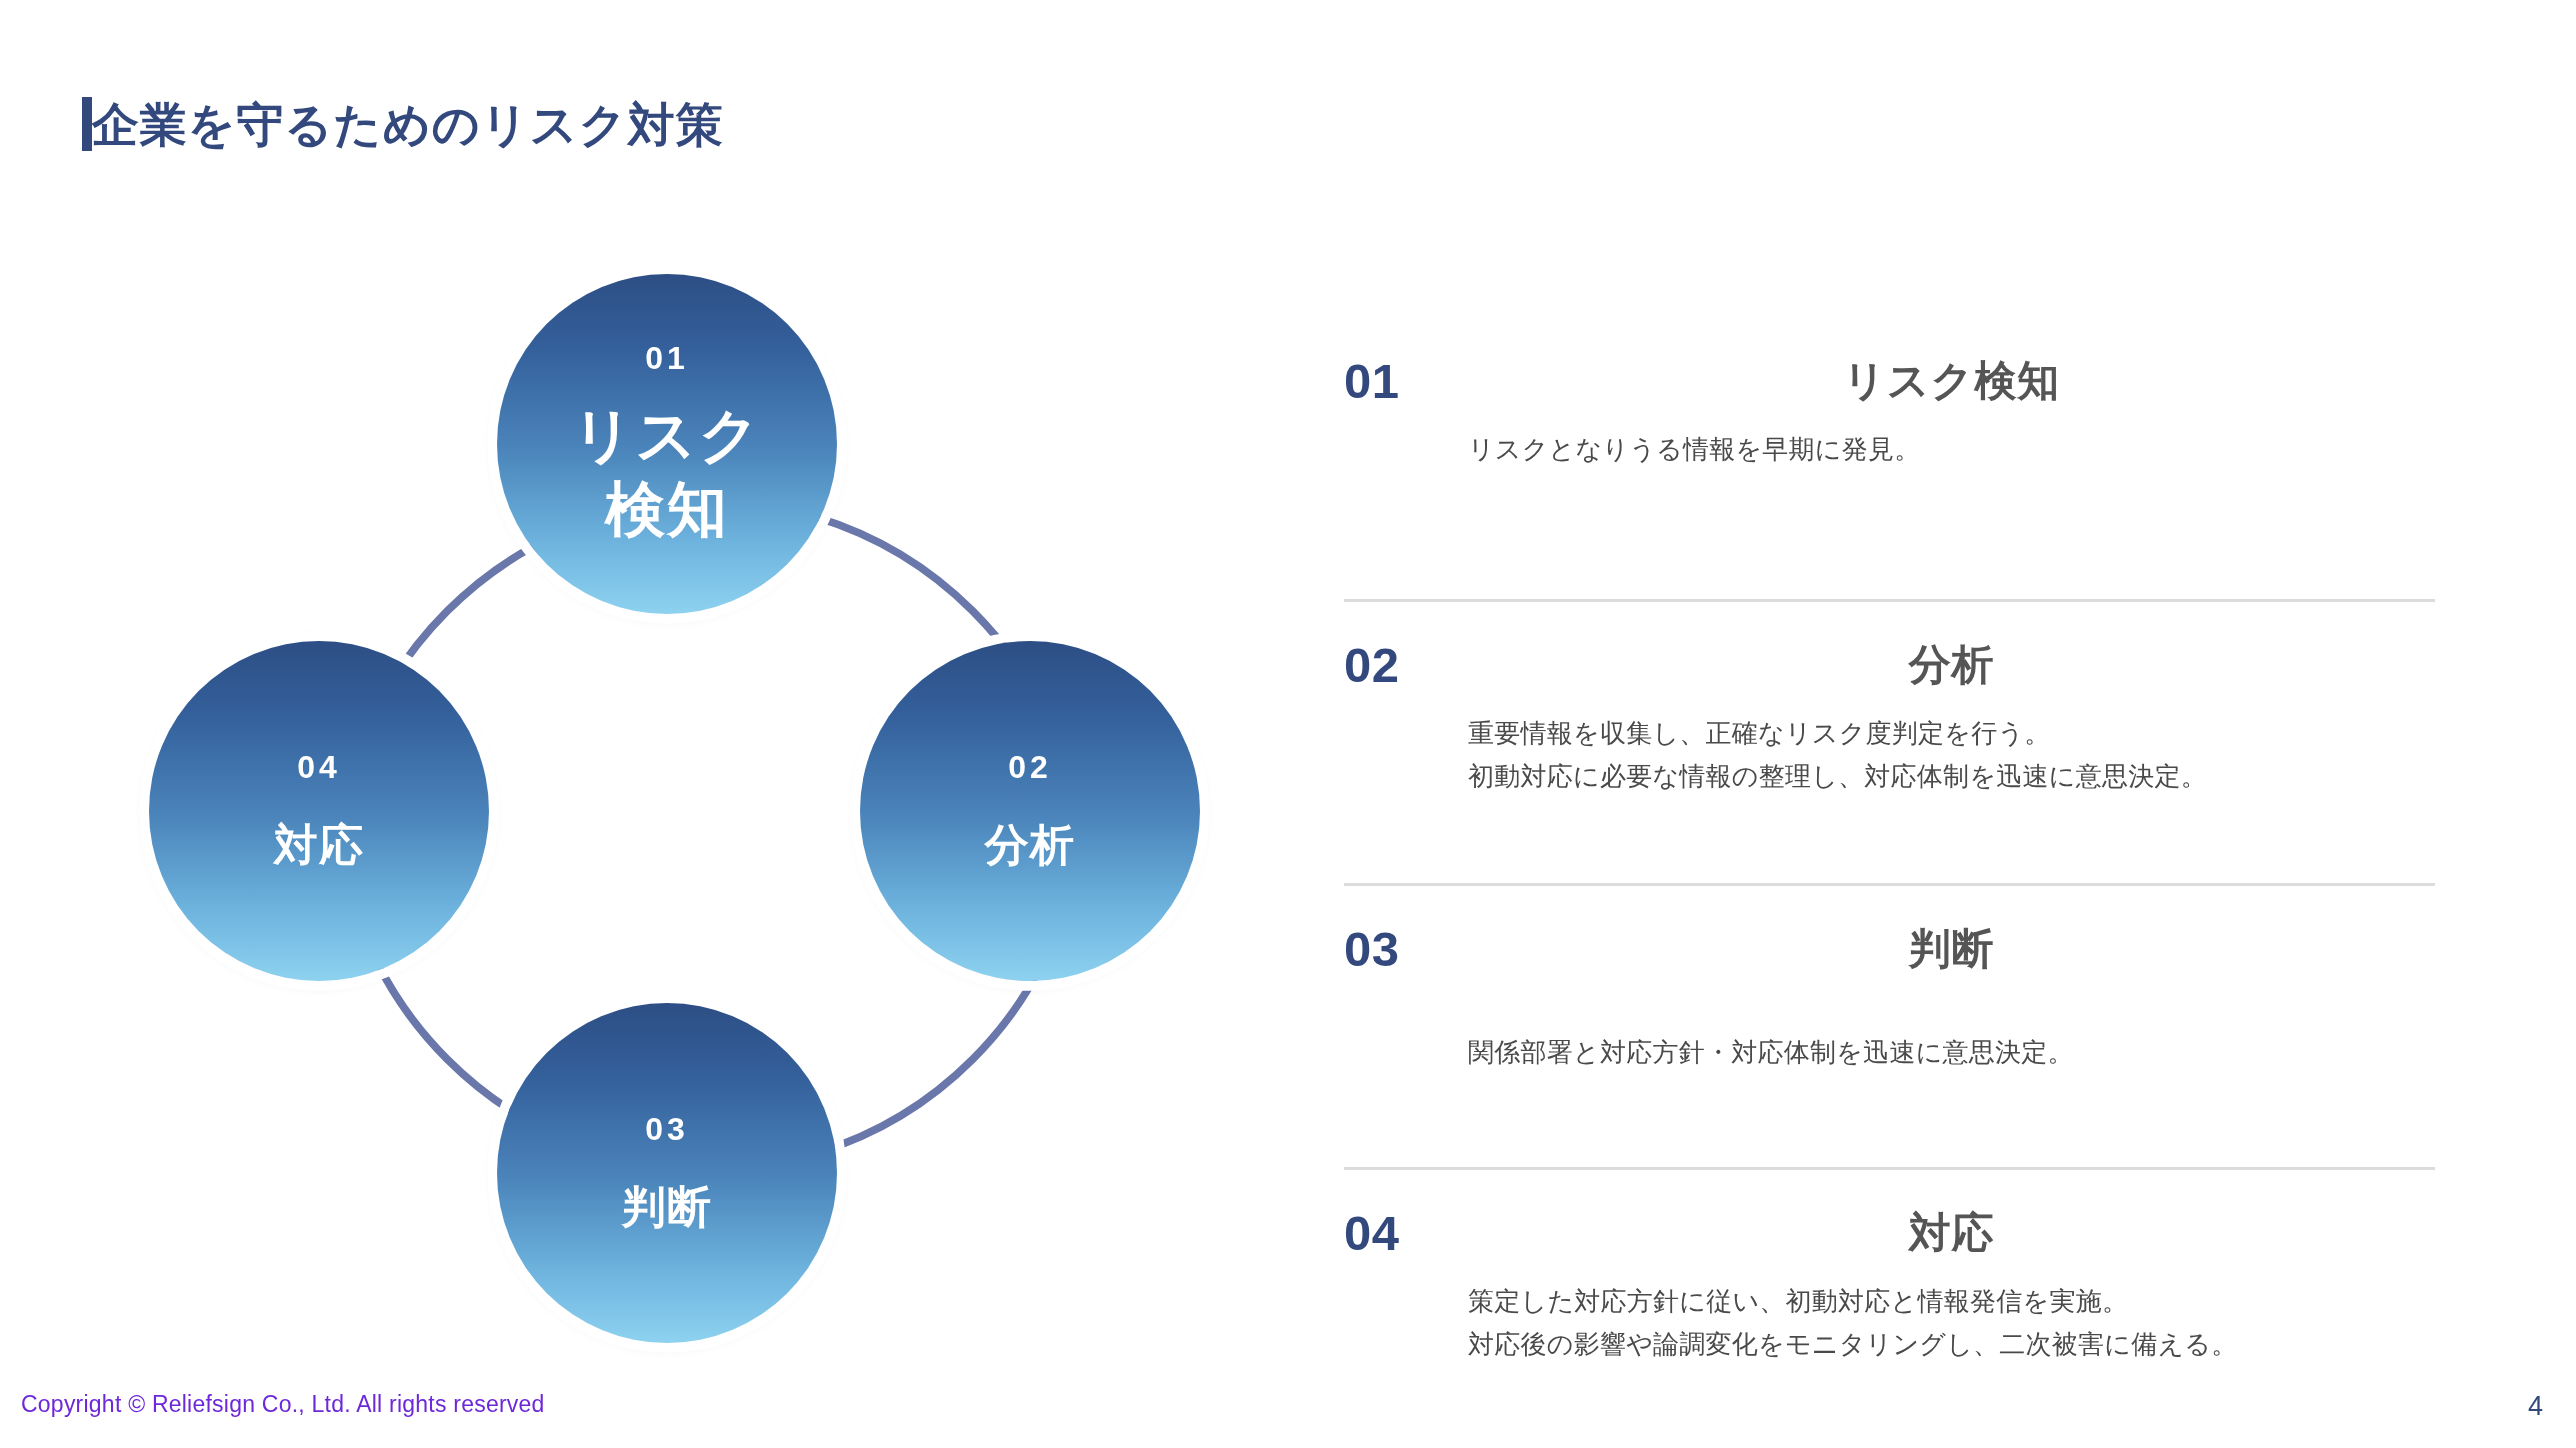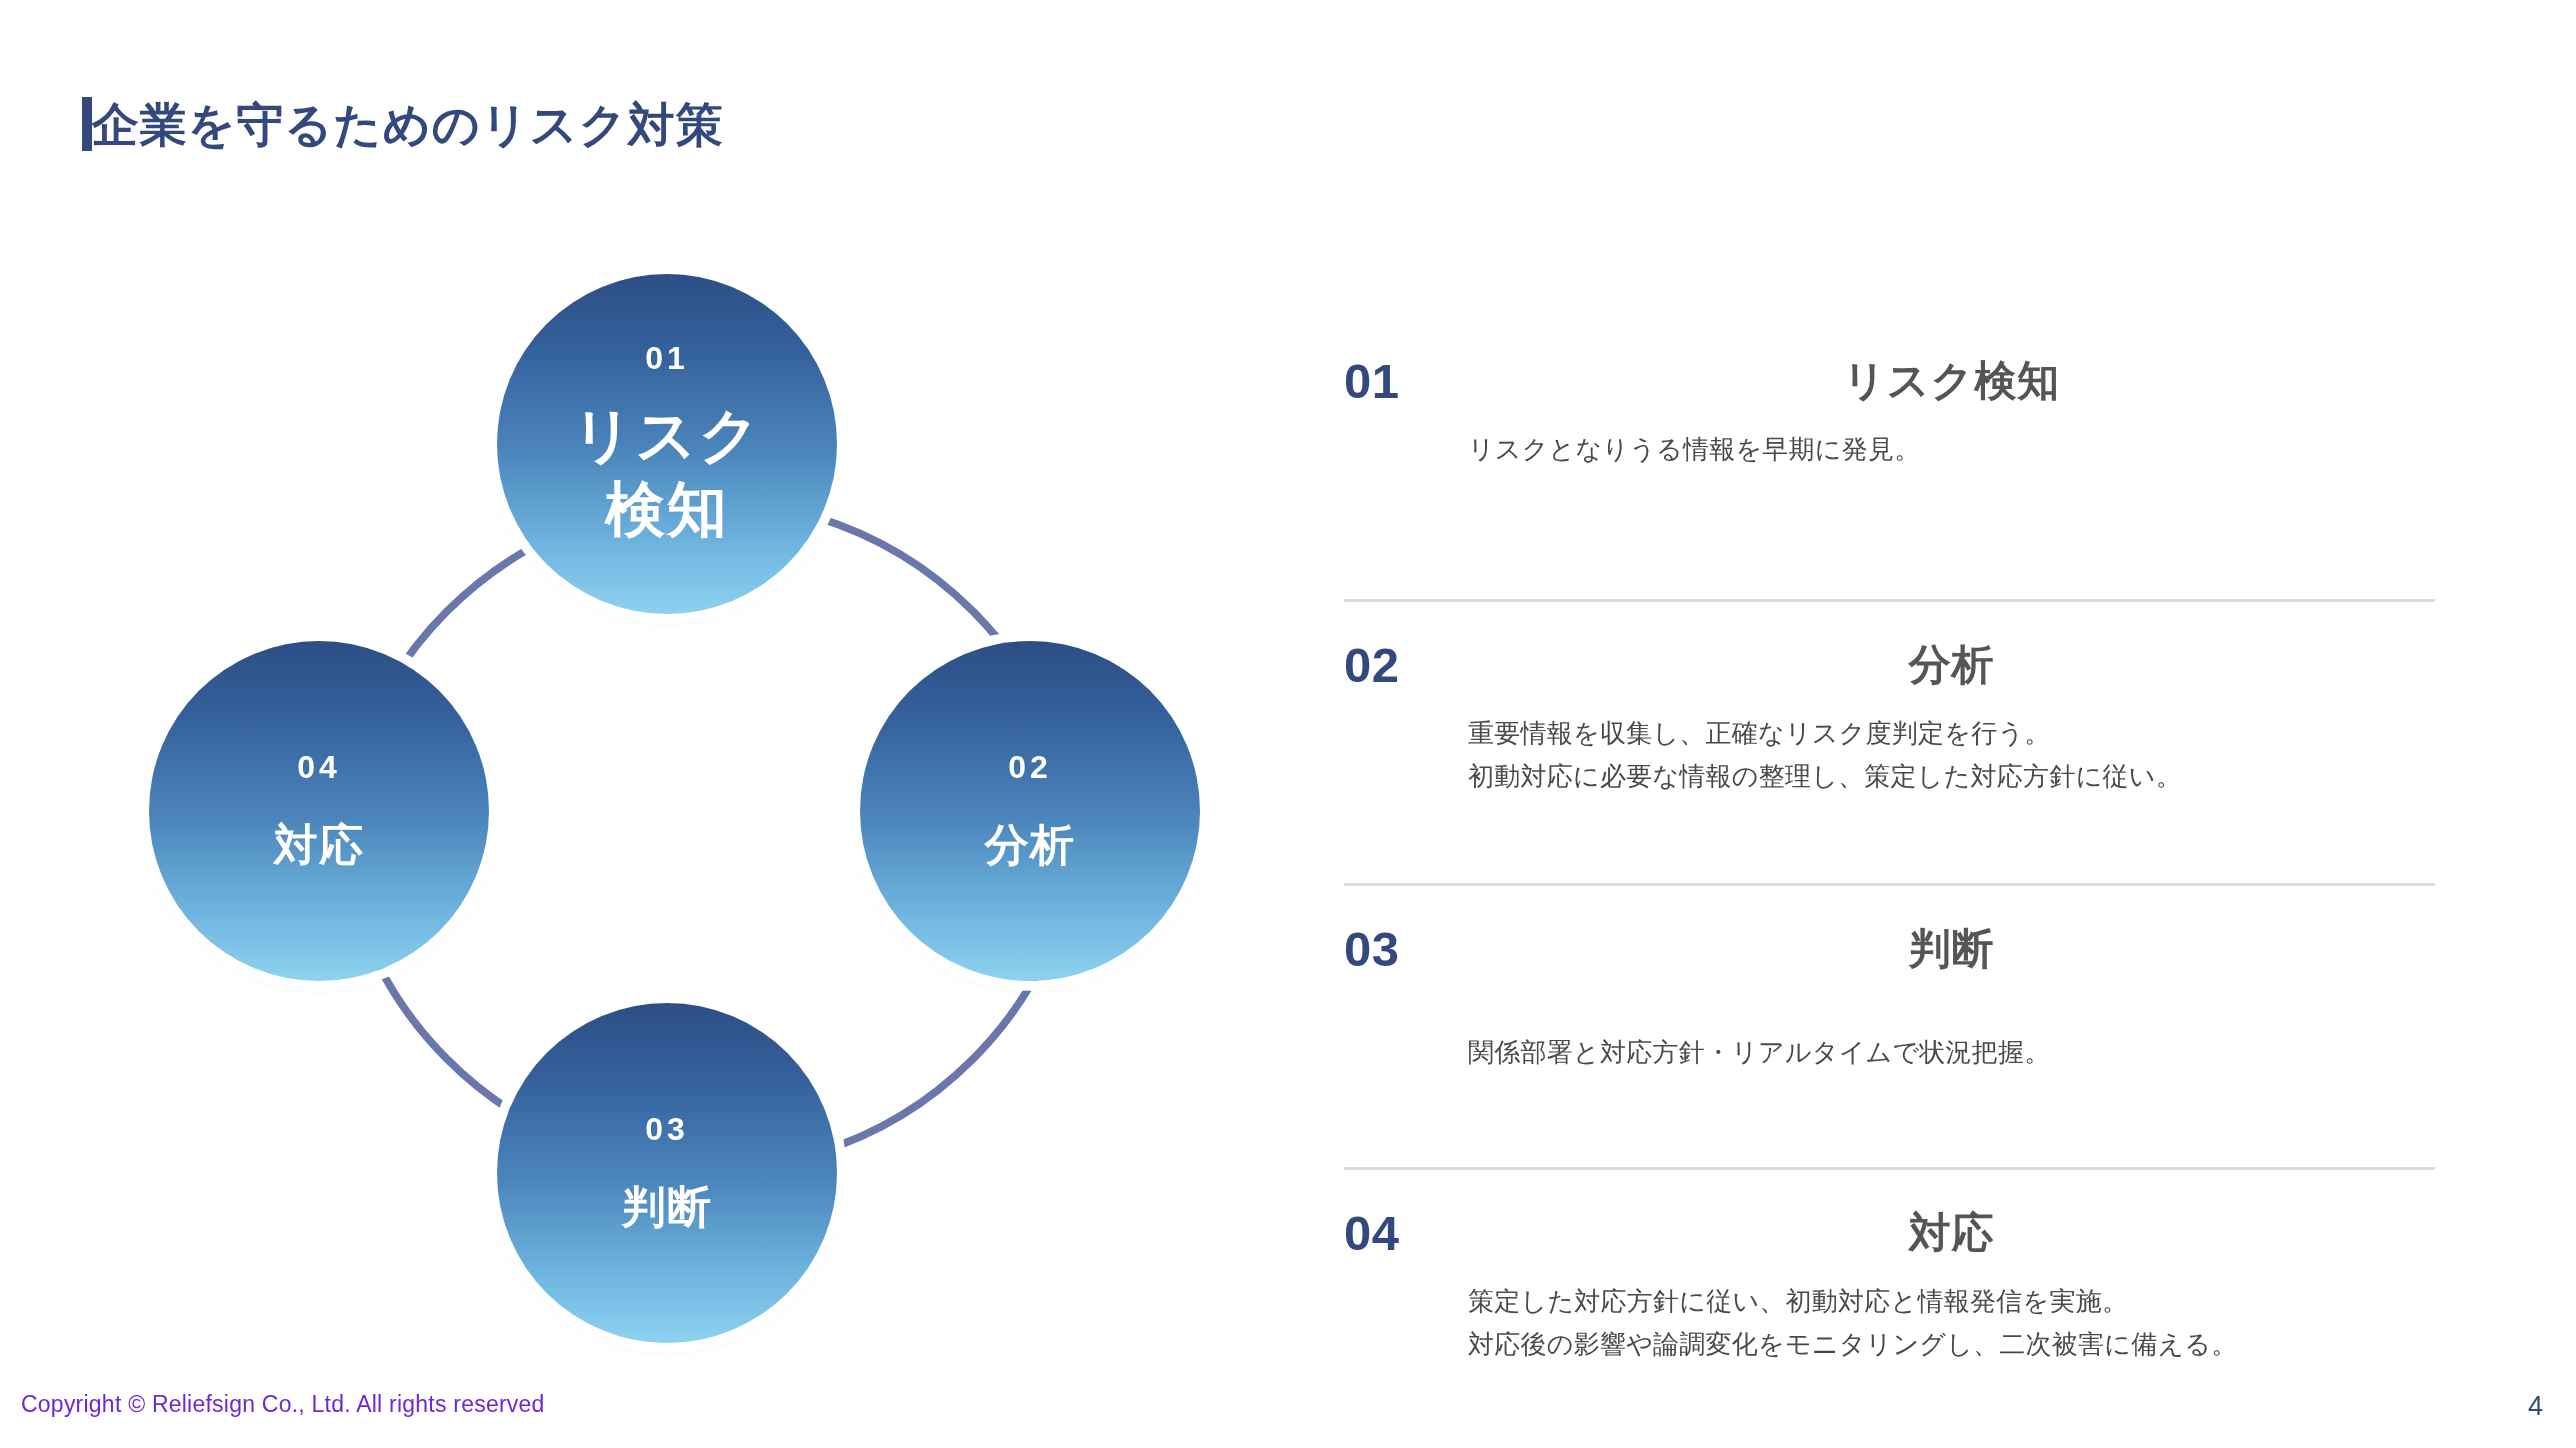--- a/index.html
+++ b/index.html
@@ -223,34 +223,34 @@
   <div class="gap-after"></div>
   <div class="detail-divider"></div>
   <div class="gap-before"></div>
 
   <div class="detail-item" id="item-2">
     <div class="detail-index">02</div>
     <div class="detail-body">
       <div class="detail-heading">分析</div>
       <div class="detail-lines">
         <div class="detail-line">重要情報を収集し、正確なリスク度判定を行う。</div>
-        <div class="detail-line">初動対応に必要な情報の整理し、策定した対応方針に従い。</div>
+        <div class="detail-line">初動対応に必要な情報の整理し、対応体制を迅速に意思決定。</div>
       </div>
     </div>
   </div>
   <div class="gap-after"></div>
   <div class="detail-divider"></div>
   <div class="gap-before"></div>
 
   <div class="detail-item" id="item-3">
     <div class="detail-index">03</div>
     <div class="detail-body">
       <div class="detail-heading">判断</div>
       <div class="detail-lines">
-        <div class="detail-line">関係部署と対応方針・リアルタイムで状況把握。</div>
+        <div class="detail-line">関係部署と対応方針・対応体制を迅速に意思決定。</div>
       </div>
     </div>
   </div>
   <div class="gap-after"></div>
   <div class="detail-divider"></div>
   <div class="gap-before"></div>
 
   <div class="detail-item" id="item-4">
     <div class="detail-index">04</div>
     <div class="detail-body">

